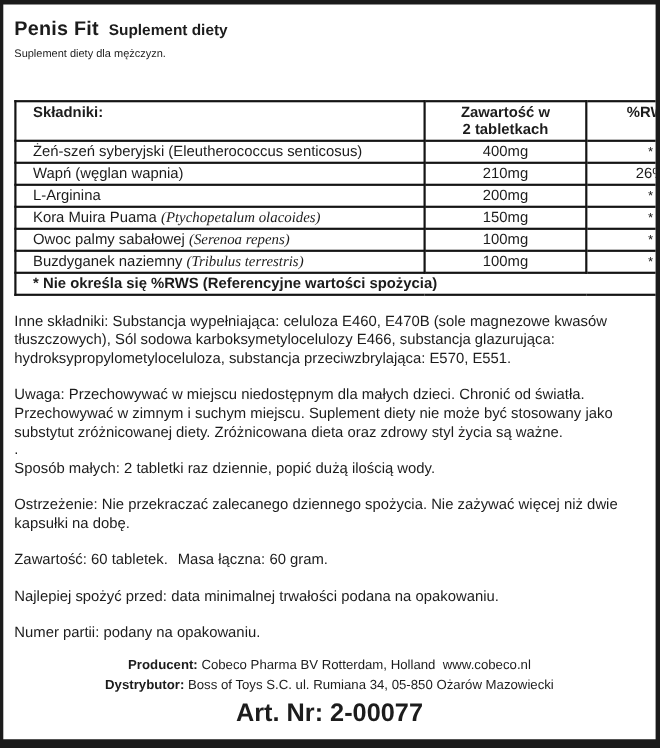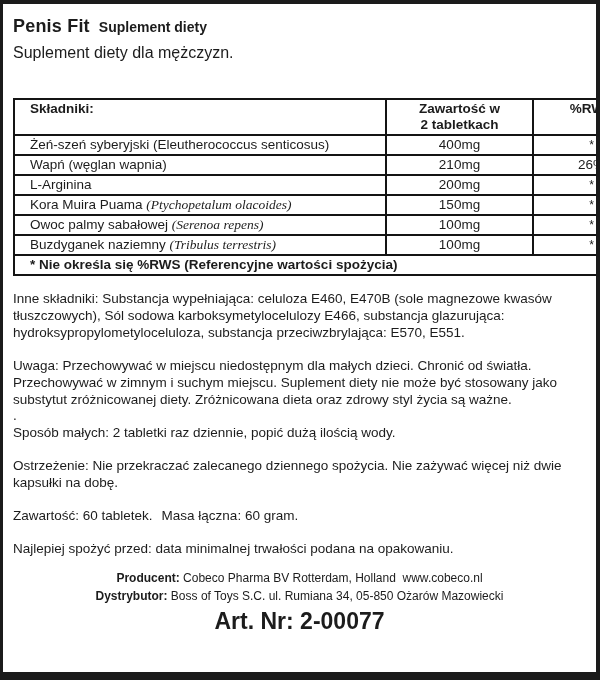--- a/index.html
+++ b/index.html
@@ -13,21 +13,21 @@
     border-right-width: 4px;
     border-bottom-width: 8px;
     padding: 10px 10px 0 10px;
     font-family: "Liberation Sans", sans-serif;
     color: #1c1c1c;
     overflow: hidden;
   }
   .title-row { margin-top: 2px; }
   .title { font-size: 18px; font-weight: bold; letter-spacing: 0.2px; }
   .title-suffix { font-size: 14px; font-weight: bold; margin-left: 9px; }
-  .subtitle { font-size: 16px; margin-top: 7px; }
+  .subtitle { font-size: 10px; margin-top: 7px; }
 
   table.ingredients {
     border-collapse: collapse;
     margin-top: 36px;
     width: 572px;
     table-layout: fixed;
     font-size: 13.5px;
   }
   table.ingredients td {
     border: 2px solid #141414;
@@ -121,20 +121,21 @@
     <p class="para"><span class="lbl">Uwaga:</span><span> Przechowywać w miejscu niedostępnym dla małych dzieci. Chronić od światła. Przechowywać w zimnym i suchym miejscu. Suplement diety nie może być stosowany jako substytut zróżnicowanej diety. Zróżnicowana dieta oraz zdrowy styl życia są ważne.</span><span class="dot-line" style="display:block">.</span></p>
 
     <p class="para" style="margin-top:0"><span class="lbl">Sposób małych:</span><span> 2 tabletki raz dziennie, popić dużą ilością wody.</span></p>
 
     <p class="para"><span class="lbl">Ostrzeżenie:</span><span> Nie przekraczać zalecanego dziennego spożycia. Nie zażywać więcej niż dwie kapsułki na dobę.</span></p>
 
     <p class="para"><span class="lbl">Zawartość:</span><span> 60 tabletek.</span><span class="lbl inline-gap">Masa łączna:</span><span> 60 gram.</span></p>
 
     <p class="para"><span class="lbl">Najlepiej spożyć przed:</span><span> data minimalnej trwałości podana na opakowaniu.</span></p>
 
+    <p class="para"><span class="lbl">Numer partii:</span><span> podany na opakowaniu.</span></p>
 
   </div>
 
   <div class="footer-block">
     <div><span class="lbl" style="font-weight:bold">Producent:</span><span class="prewrap"> Cobeco Pharma BV Rotterdam, Holland  www.cobeco.nl</span></div>
     <div><span style="font-weight:bold">Dystrybutor:</span><span class="prewrap"> Boss of Toys S.C. ul. Rumiana 34, 05-850 Ożarów Mazowiecki</span></div>
   </div>
 
   <div class="art-line">Art. Nr: 2-00077</div>
 

